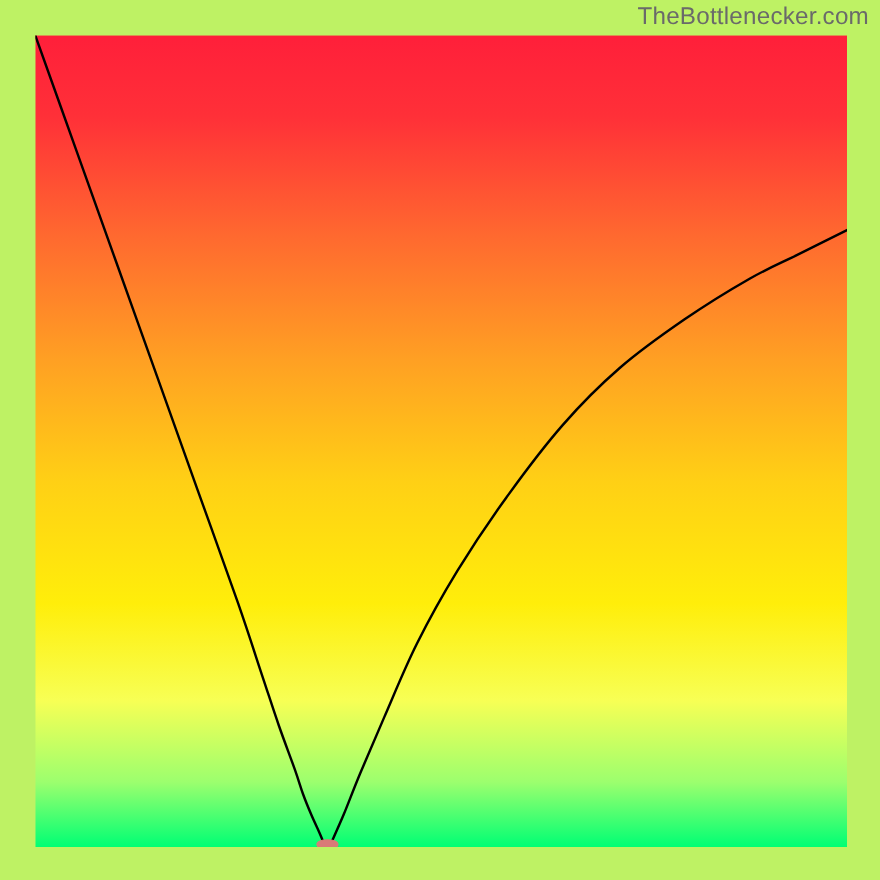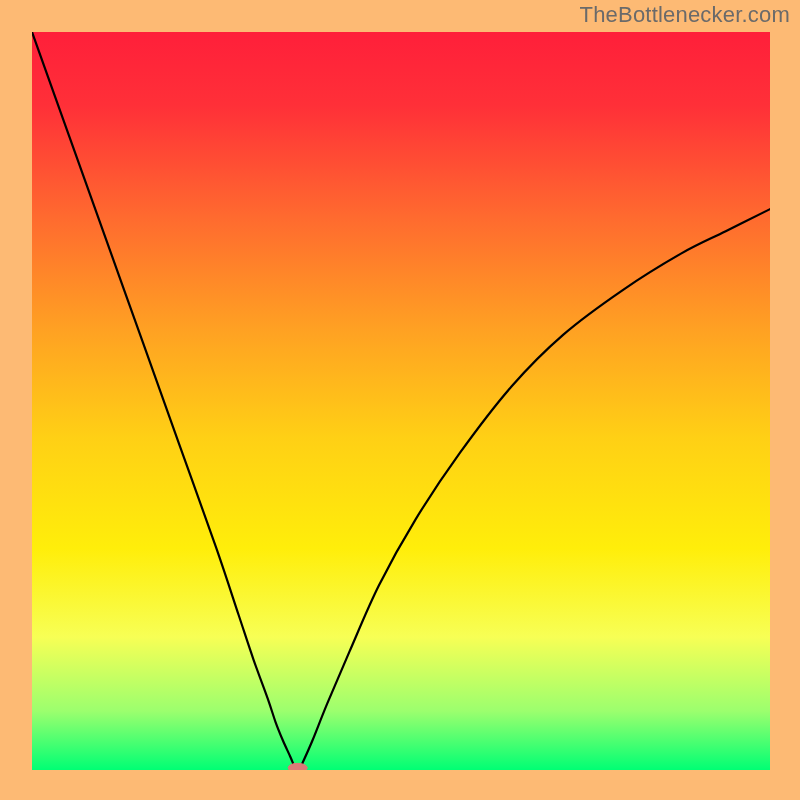--- a/index.html
+++ b/index.html
@@ -7,21 +7,21 @@
     padding: 0;
     width: 800px;
     height: 800px;
     background: #000;
     font-family: Arial, Helvetica, sans-serif;
   }
   .frame {
     position: relative;
     width: 800px;
     height: 800px;
-    background: #fdba74;
+    background: #bef264;
   }
   .watermark {
     position: absolute;
     top: 2px;
     right: 10px;
     color: #6a6a6a;
     font-size: 22px;
     font-weight: 500;
     letter-spacing: 0.2px;
   }

